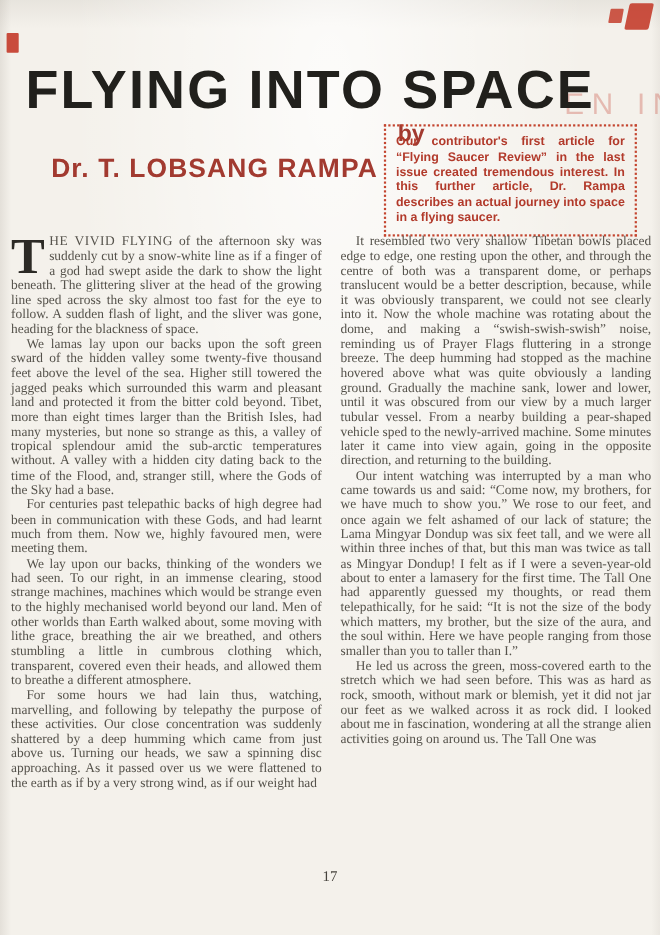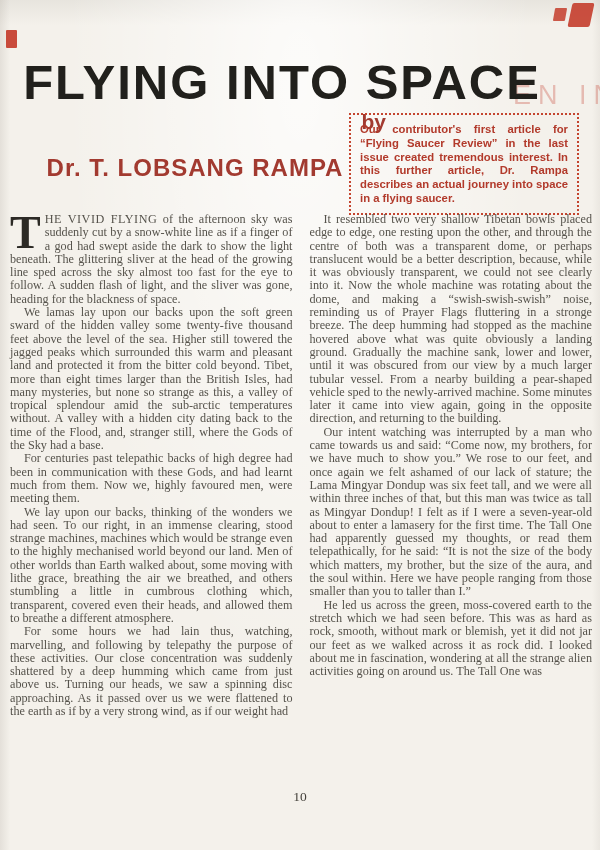--- a/index.html
+++ b/index.html
@@ -50,21 +50,21 @@
     color:#21201c;
   }
 
   .byline{
     position:absolute;left:0;top:106px;width:390px;
     text-align:center;
     font-family:"Liberation Sans",sans-serif;
     font-weight:bold;
   }
   .byline .by{font-size:21px;line-height:24px;margin:4px;text-align:right;}
-  .byline .name{font-size:24px;line-height:28px;letter-spacing:1px;margin:20px 0 0 0;}
+  .byline .name{font-size:24px;line-height:28px;letter-spacing:1px;margin:6px 0 0 0;}
   .byline .credit{font-size:16.5px;line-height:20px;margin:8px 0 0 0;}
 
   .note-box{
     position:absolute;left:349px;top:113px;width:230px;
     box-sizing:border-box;
     padding:8px 9px 7px 9px;
   }
   .note-box p{
     margin:0;
     font-family:"Liberation Sans",sans-serif;
@@ -136,15 +136,15 @@
     </div>
 
     <div class="col">
       <p class="indent">It resembled two very shallow Tibetan bowls placed edge to edge, one resting upon the other, and through the centre of both was a transparent dome, or perhaps translucent would be a better description, because, while it was obviously transparent, we could not see clearly into it. Now the whole machine was rotating about the dome, and making a “swish-swish-swish” noise, reminding us of Prayer Flags fluttering in a stronge breeze. The deep humming had stopped as the machine hovered above what was quite obviously a landing ground. Gradually the machine sank, lower and lower, until it was obscured from our view by a much larger tubular vessel. From a nearby building a pear-shaped vehicle sped to the newly-arrived machine. Some minutes later it came into view again, going in the opposite direction, and returning to the building.</p>
       <p class="indent">Our intent watching was interrupted by a man who came towards us and said: “Come now, my brothers, for we have much to show you.” We rose to our feet, and once again we felt ashamed of our lack of stature; the Lama Mingyar Dondup was six feet tall, and we were all within three inches of that, but this man was twice as tall as Mingyar Dondup! I felt as if I were a seven-year-old about to enter a lamasery for the first time. The Tall One had apparently guessed my thoughts, or read them telepathically, for he said: “It is not the size of the body which matters, my brother, but the size of the aura, and the soul within. Here we have people ranging from those smaller than you to taller than I.”</p>
       <p class="indent">He led us across the green, moss-covered earth to the stretch which we had seen before. This was as hard as rock, smooth, without mark or blemish, yet it did not jar our feet as we walked across it as rock did. I looked about me in fascination, wondering at all the strange alien activities going on around us. The Tall One was</p>
     </div>
 
   </div>
 
-  <div class="page-number">10</div>
+  <div class="page-number">17</div>
 
 </div>
 
 </body></html>

